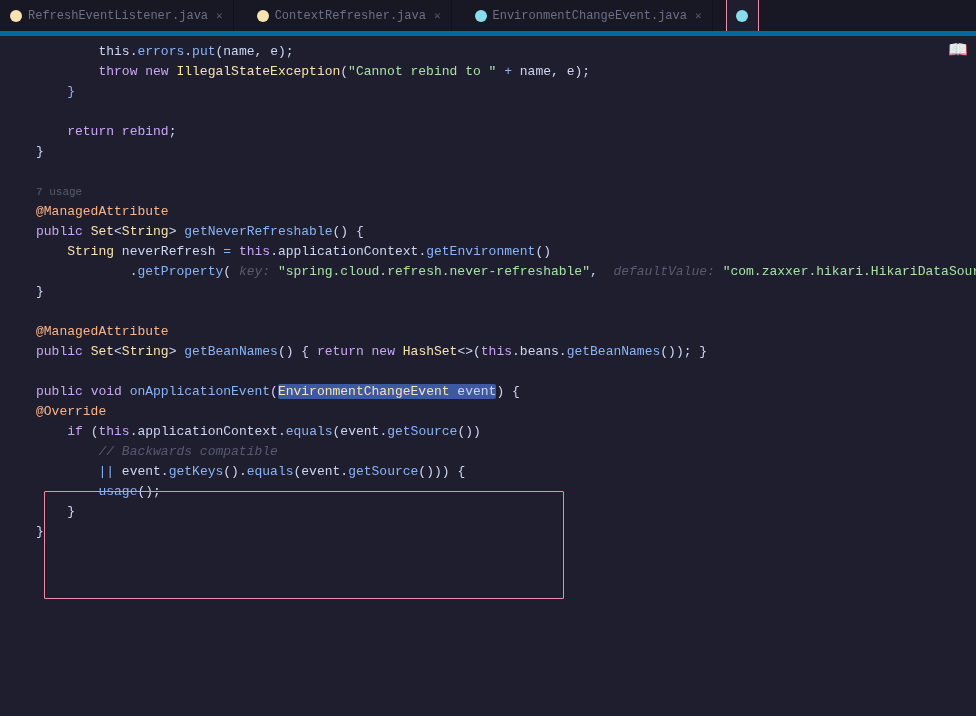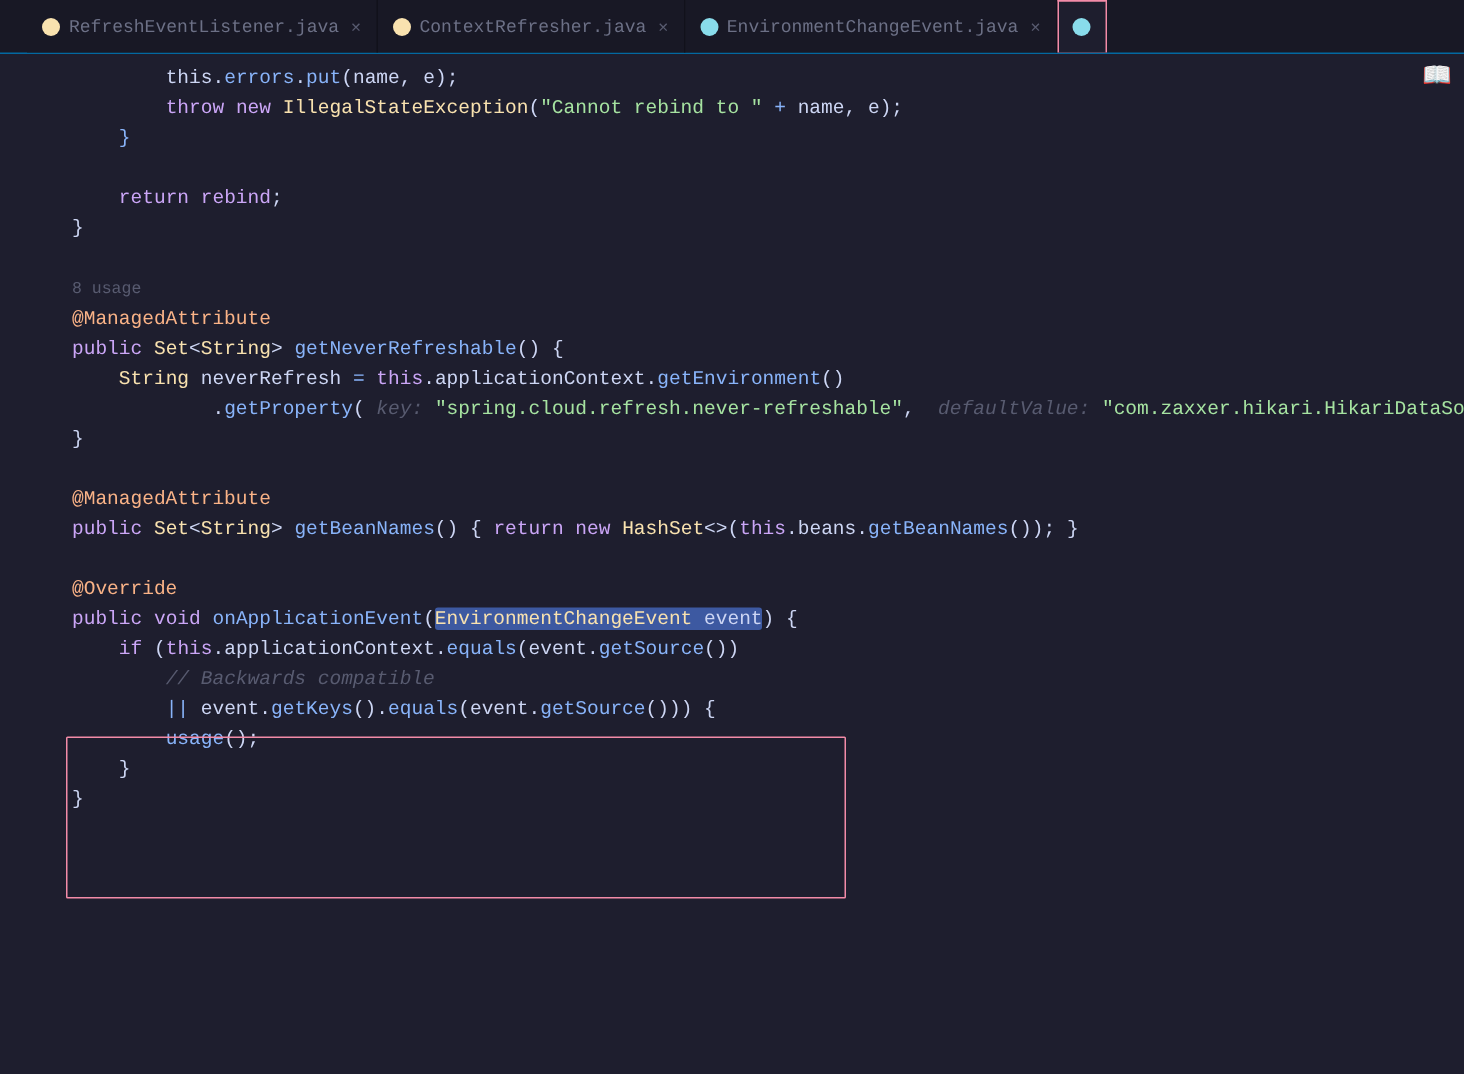--- a/index.html
+++ b/index.html
@@ -12,23 +12,24 @@
       width: 976px;
       height: 716px;
     }
 
     
     .tab-bar {
       display: flex;
       align-items: center;
       background: #181825;
       height: 36px;
-      border-bottom: 1px solid #0369a1;
-      padding-left: 18px;
+      border-bottom: 5px solid #0369a1;
+      padding-left: 0;
       overflow: hidden;
+      gap: 13px;
     }
     .tab {
       display: flex;
       align-items: center;
       height: 36px;
       padding: 0 10px;
       gap: 6px;
       cursor: pointer;
       border-right: 1px solid #11111b;
       white-space: nowrap;
@@ -94,21 +95,20 @@
       color: #45475a;
       font-size: 12px;
       flex-shrink: 0;
       user-select: none;
       line-height: 20px;
     }
 
     .line-content {
       flex: 1;
       white-space: pre;
-      margin-left: 12px;
     }
 
     
     .kw { color: #cba6f7; } 
     .fn { color: #89b4fa; } 
     .str { color: #a6e3a1; } 
     .cm { color: #585b70; font-style: italic; } 
     .ann { color: #fab387; } 
     .cls { color: #f9e2af; } 
     .op { color: #89b4fa; } 
@@ -205,21 +205,21 @@
         <span class="line-content"><span class="punct">}</span></span>
       </div>
 
       <div class="code-line">
         <span class="line-num">  </span>
         <span class="line-content"></span>
       </div>
 
       <div class="code-line">
         <span class="line-num">  </span>
-        <span class="line-content usage-line">8 usage</span>
+        <span class="line-content usage-line">7 usage</span>
       </div>
 
       <div class="code-line">
         <span class="line-num">  </span>
         <span class="line-content"><span class="ann">@ManagedAttribute</span></span>
       </div>
 
       <div class="code-line">
         <span class="line-num">  </span>
         <span class="line-content"><span class="kw">public</span> <span class="cls">Set</span><span class="punct">&lt;</span><span class="cls">String</span><span class="punct">&gt;</span> <span class="fn">getNeverRefreshable</span><span class="punct">() {</span></span>
@@ -254,32 +254,32 @@
       <div class="code-line">
         <span class="line-num">  </span>
         <span class="line-content"><span class="kw">public</span> <span class="cls">Set</span><span class="punct">&lt;</span><span class="cls">String</span><span class="punct">&gt;</span> <span class="fn">getBeanNames</span><span class="punct">() {</span> <span class="kw">return</span> <span class="kw">new</span> <span class="cls">HashSet</span><span class="punct">&lt;&gt;(</span><span class="kw">this</span><span class="punct">.</span><span class="field">beans</span><span class="punct">.</span><span class="method">getBeanNames</span><span class="punct">()); }</span></span>
       </div>
 
       <div class="code-line">
         <span class="line-num">  </span>
         <span class="line-content"></span>
       </div>
 
+      <div class="code-line">
+        <span class="line-num">  </span>
+        <span class="line-content"><span class="kw">pub</span><span class="kw">lic</span> <span class="kw">void</span> <span class="fn">onApplicationEvent</span><span class="punct">(</span><span class="sel-bg"><span class="cls">EnvironmentChangeEvent</span> <span class="param">event</span></span><span class="punct">) {</span></span>
+      </div>
+
       <div class="code-line" style="position:relative;">
         <span class="line-num">  </span>
         <span class="line-content"><span class="ann">@Override</span></span>
       </div>
 
       <div class="code-line">
         <span class="line-num">  </span>
-        <span class="line-content"><span class="kw">pub</span><span class="kw">lic</span> <span class="kw">void</span> <span class="fn">onApplicationEvent</span><span class="punct">(</span><span class="sel-bg"><span class="cls">EnvironmentChangeEvent</span> <span class="param">event</span></span><span class="punct">) {</span></span>
-      </div>
-
-      <div class="code-line">
-        <span class="line-num">  </span>
         <span class="line-content">    <span class="kw">if</span> <span class="punct">(</span><span class="kw">this</span><span class="punct">.</span><span class="field">applicationContext</span><span class="punct">.</span><span class="method">equals</span><span class="punct">(</span><span class="param">event</span><span class="punct">.</span><span class="method">getSource</span><span class="punct">())</span></span>
       </div>
 
       <div class="code-line">
         <span class="line-num">  </span>
         <span class="line-content">        <span class="cm">// Backwards compatible</span></span>
       </div>
 
       <div class="code-line">
         <span class="line-num">  </span>

